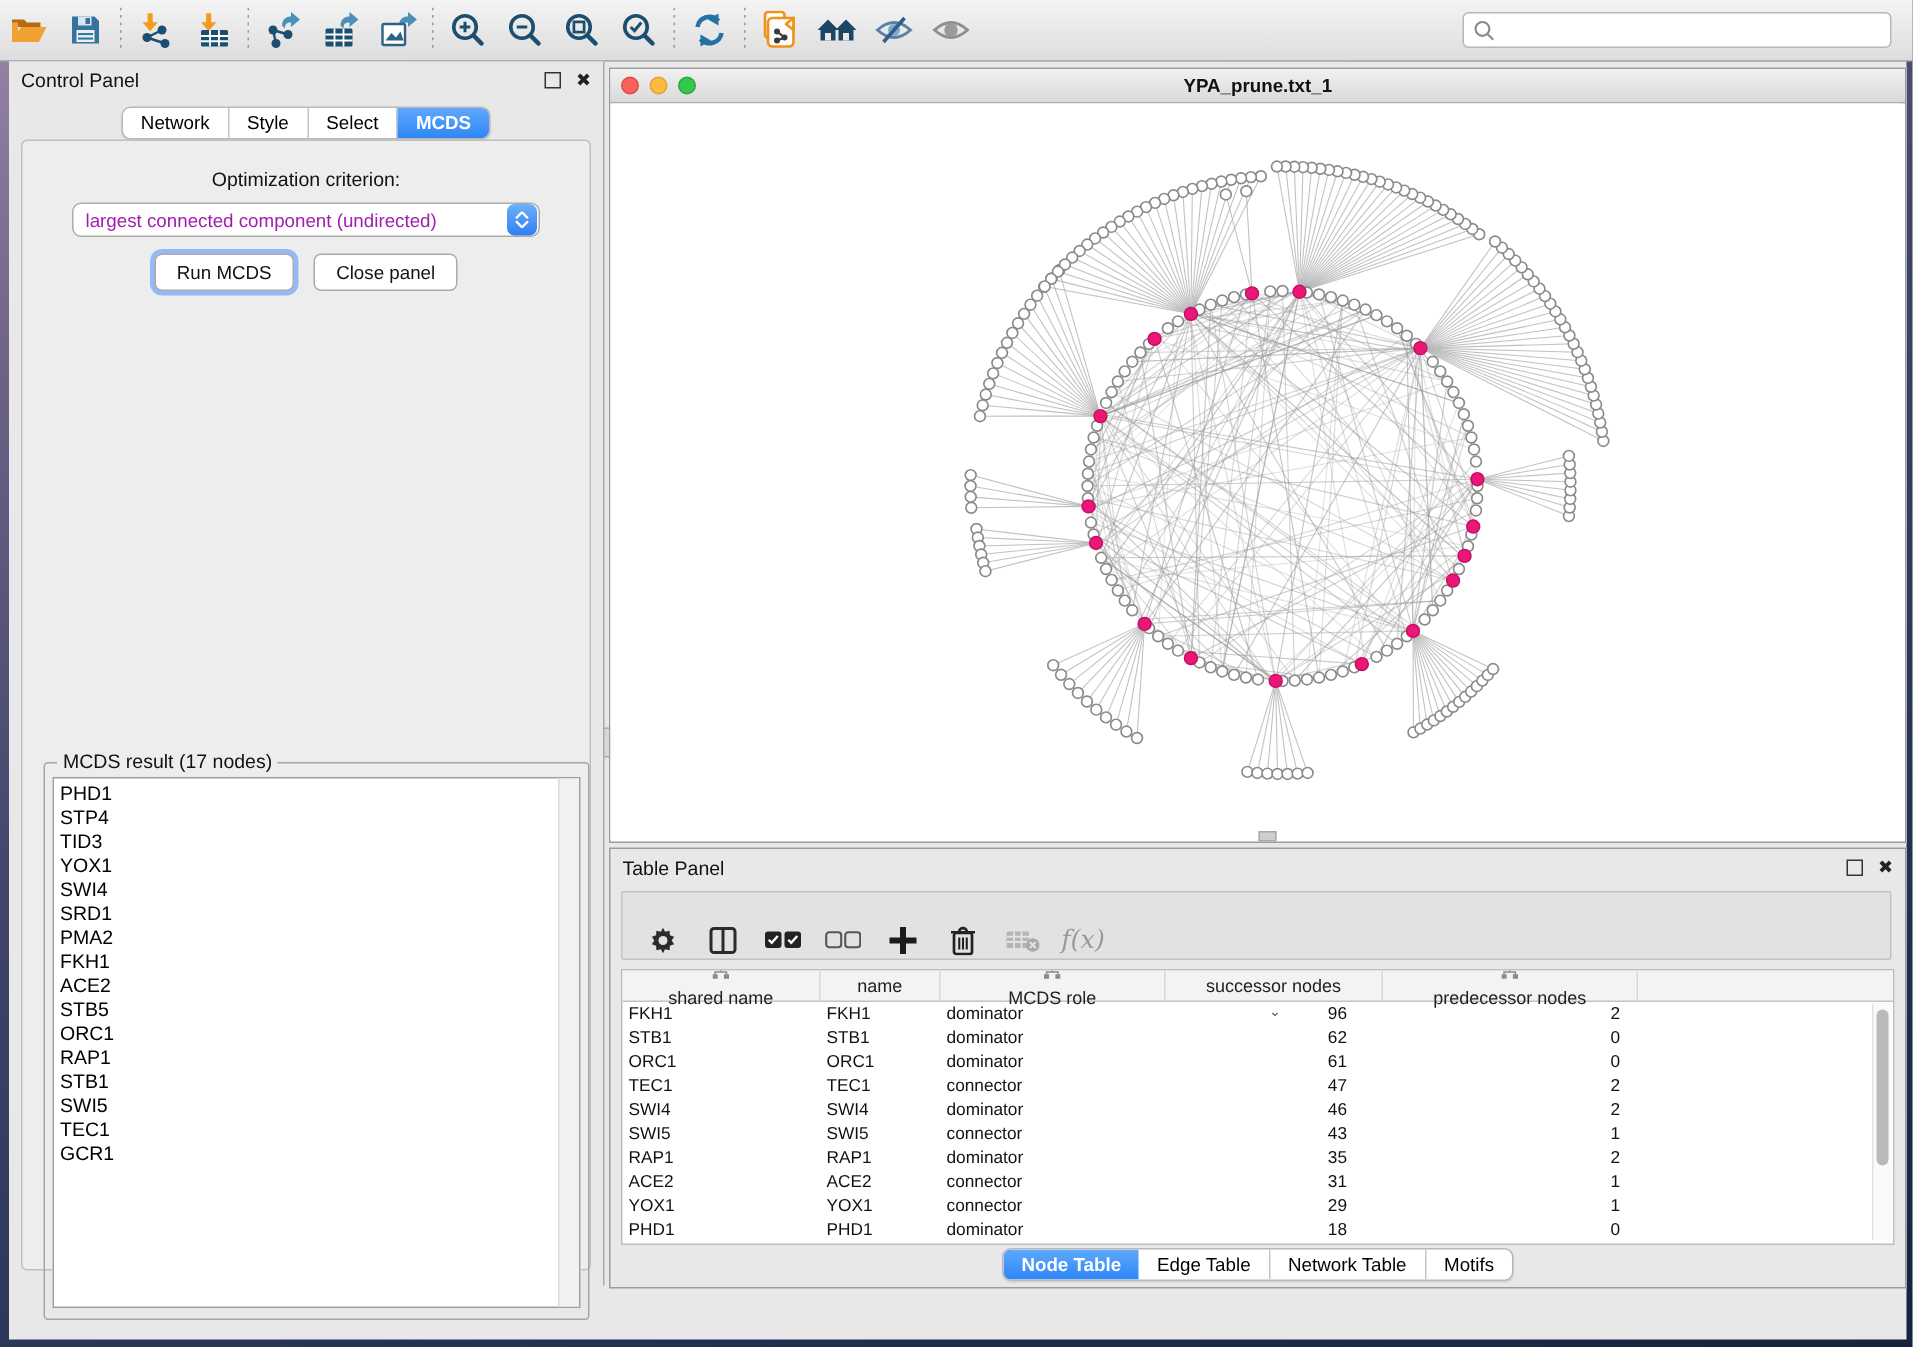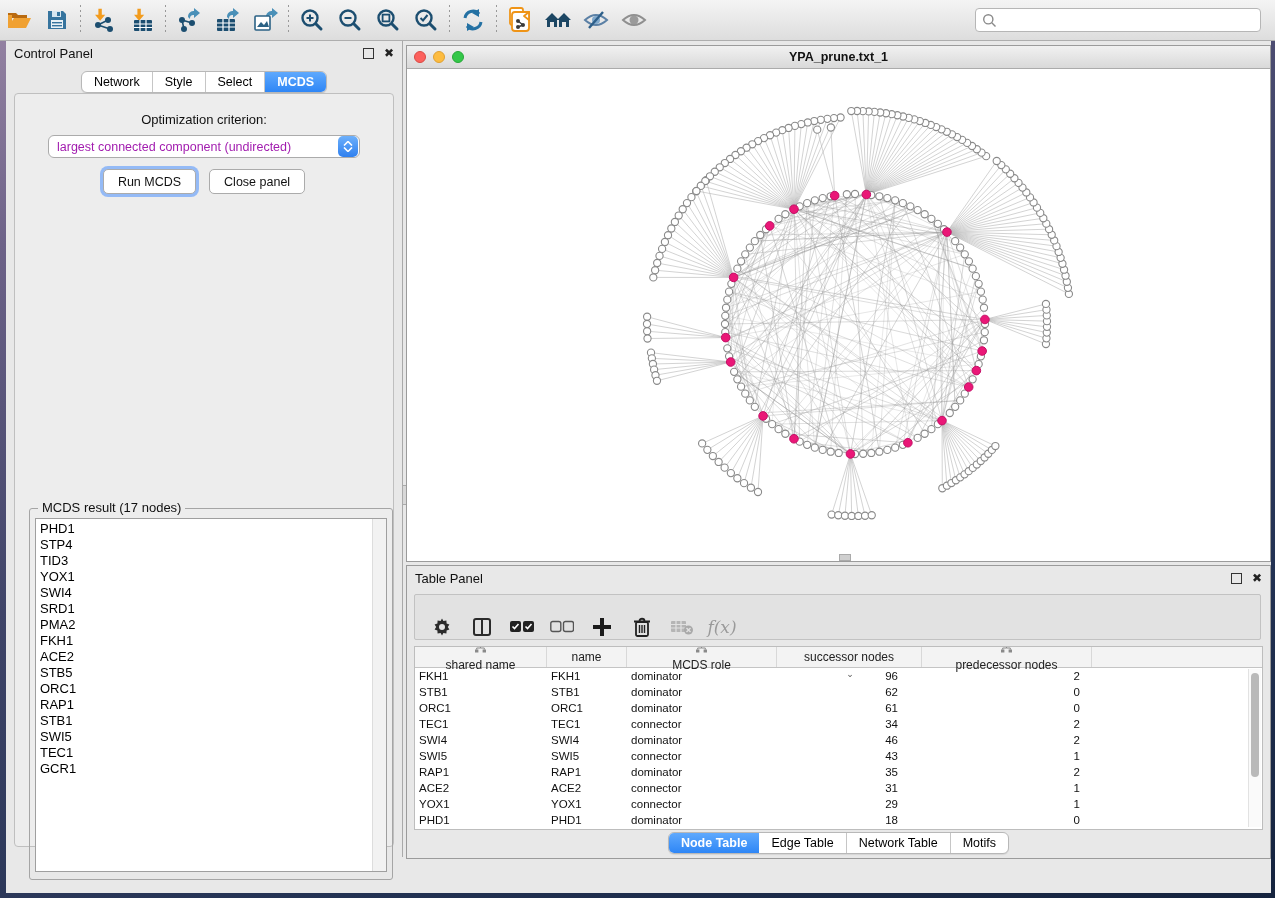--- a/index.html
+++ b/index.html
@@ -1037,21 +1037,21 @@
             <div class="tcell" style="width: 132px;">ORC1</div>
             <div class="tcell" style="width: 80px;">ORC1</div>
             <div class="tcell" style="width: 150px;">dominator</div>
             <div class="tcell num" style="width: 145px; padding-right: 24px;">61</div>
             <div class="tcell num" style="width: 170px; padding-right: 12px;">0</div>
           </div>
           <div class="trow">
             <div class="tcell" style="width: 132px;">TEC1</div>
             <div class="tcell" style="width: 80px;">TEC1</div>
             <div class="tcell" style="width: 150px;">connector</div>
-            <div class="tcell num" style="width: 145px; padding-right: 24px;">34</div>
+            <div class="tcell num" style="width: 145px; padding-right: 24px;">47</div>
             <div class="tcell num" style="width: 170px; padding-right: 12px;">2</div>
           </div>
           <div class="trow">
             <div class="tcell" style="width: 132px;">SWI4</div>
             <div class="tcell" style="width: 80px;">SWI4</div>
             <div class="tcell" style="width: 150px;">dominator</div>
             <div class="tcell num" style="width: 145px; padding-right: 24px;">46</div>
             <div class="tcell num" style="width: 170px; padding-right: 12px;">2</div>
           </div>
           <div class="trow">

